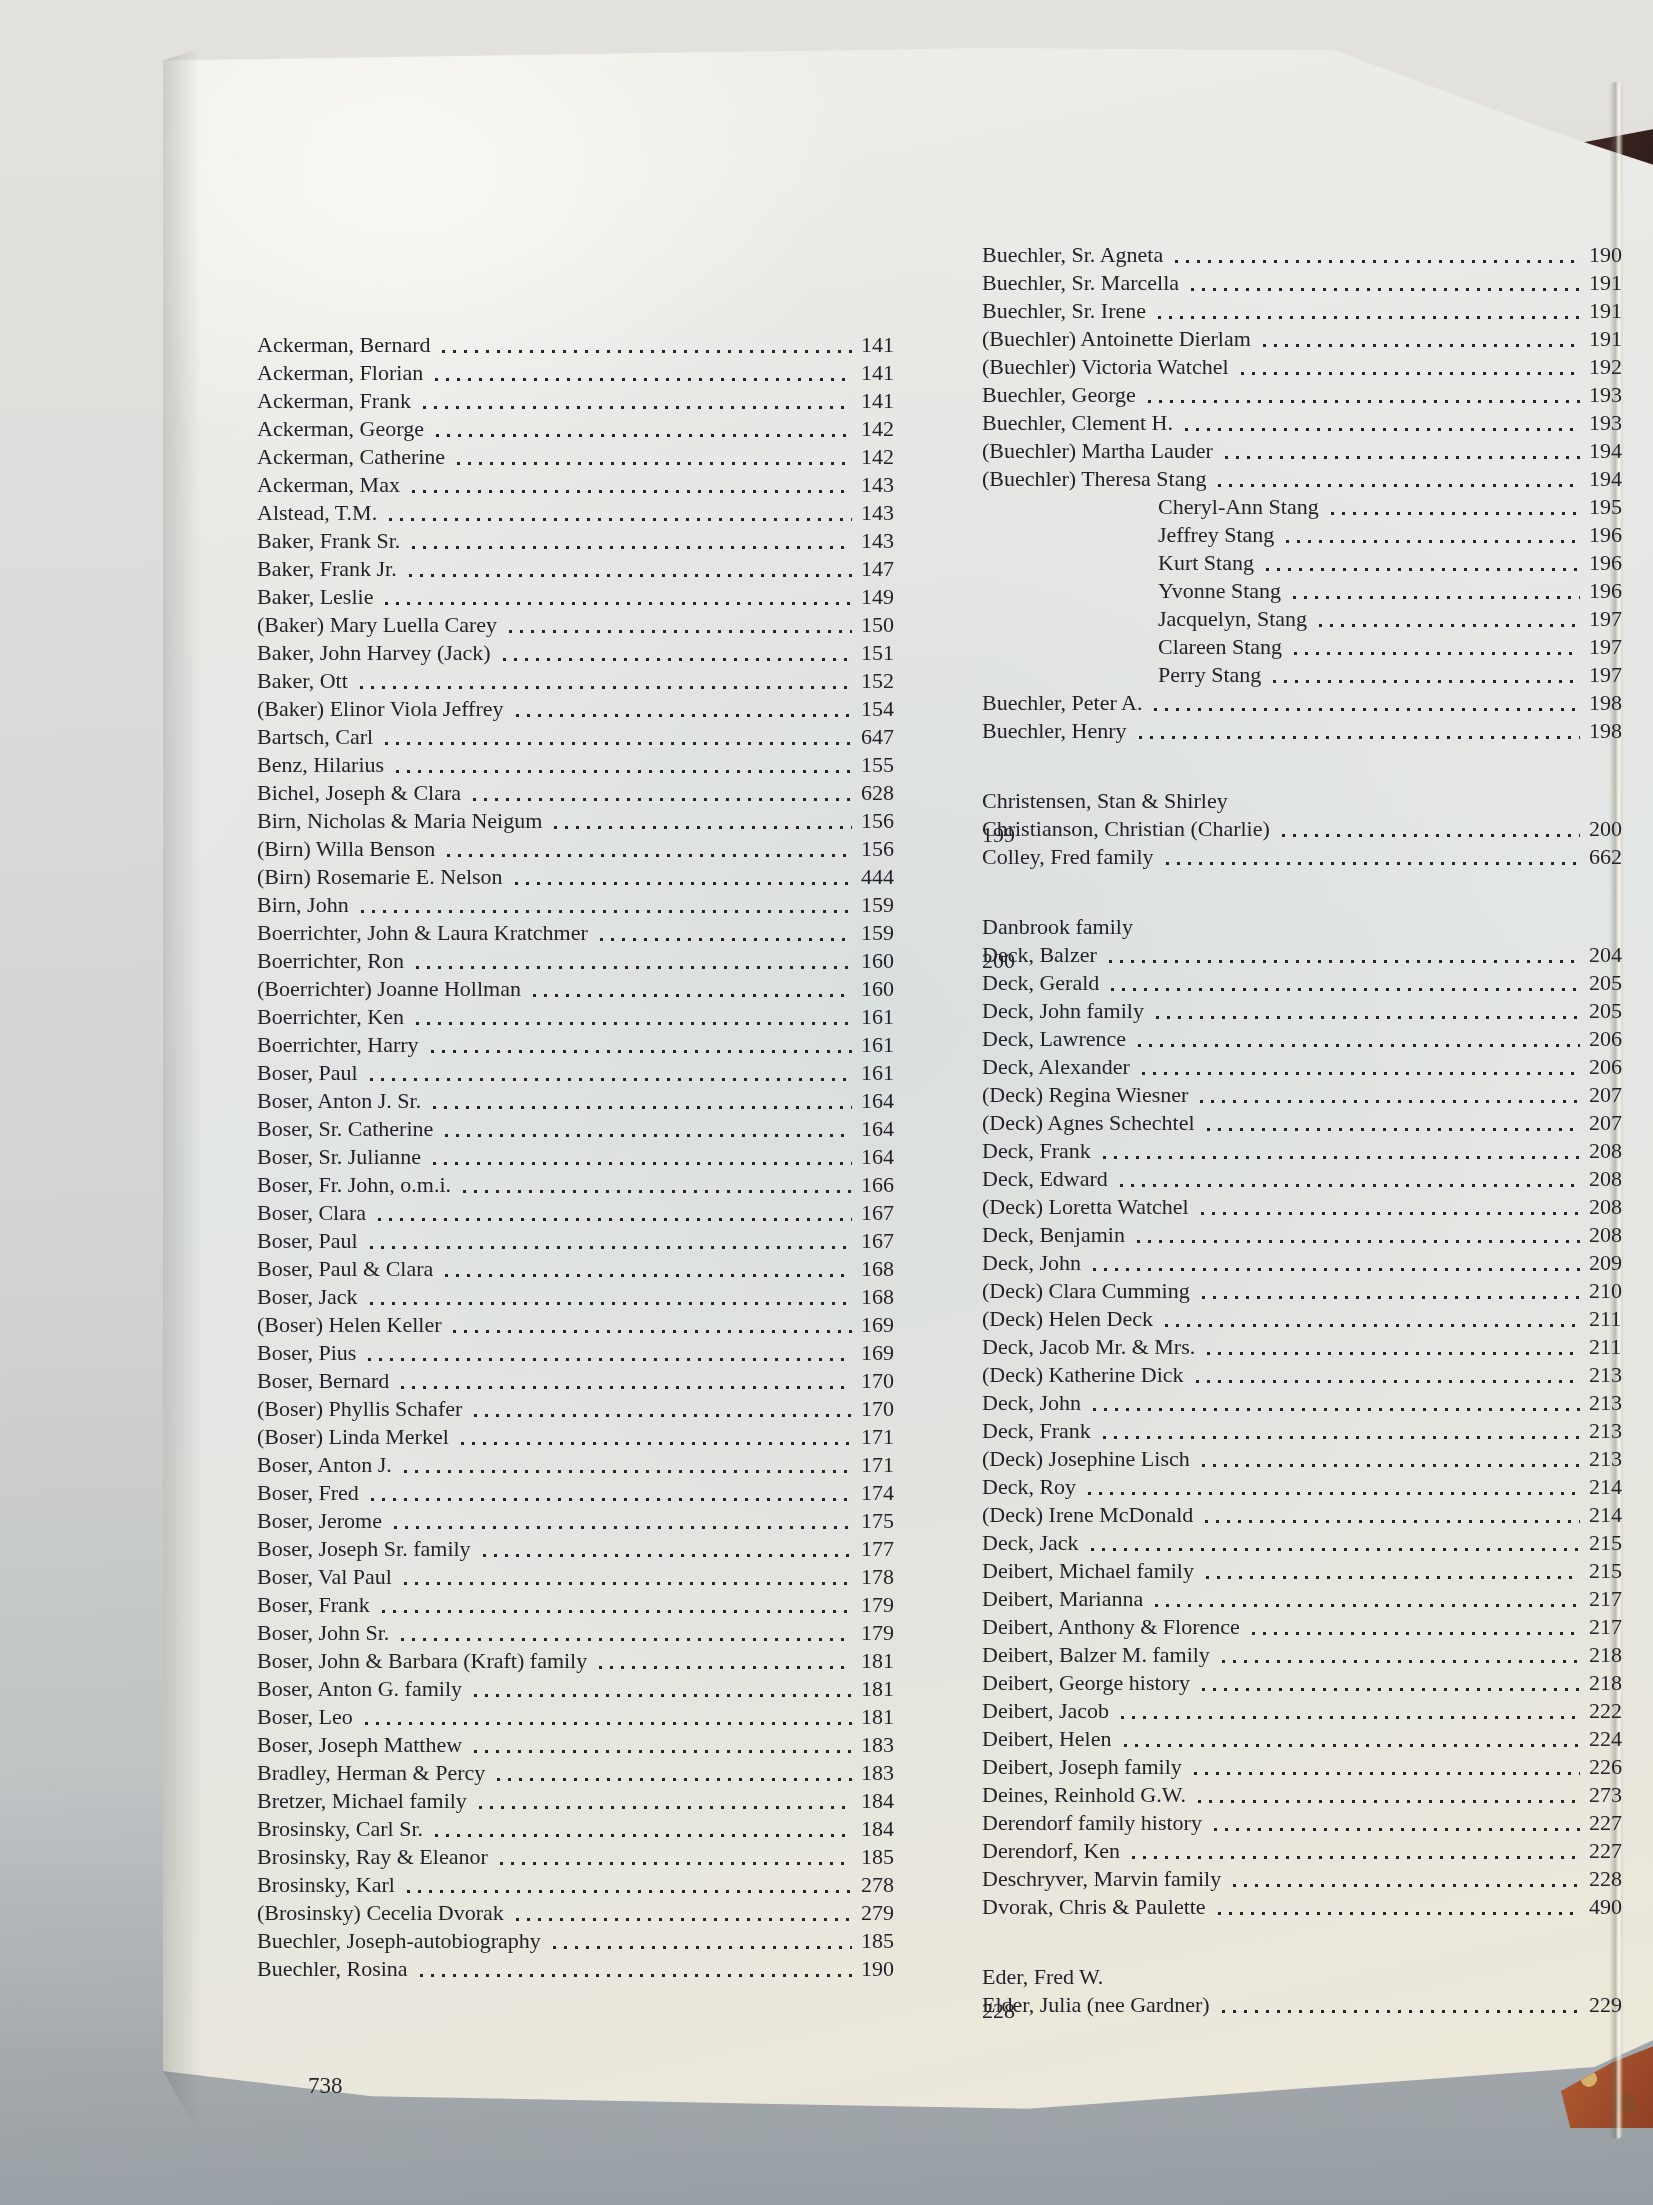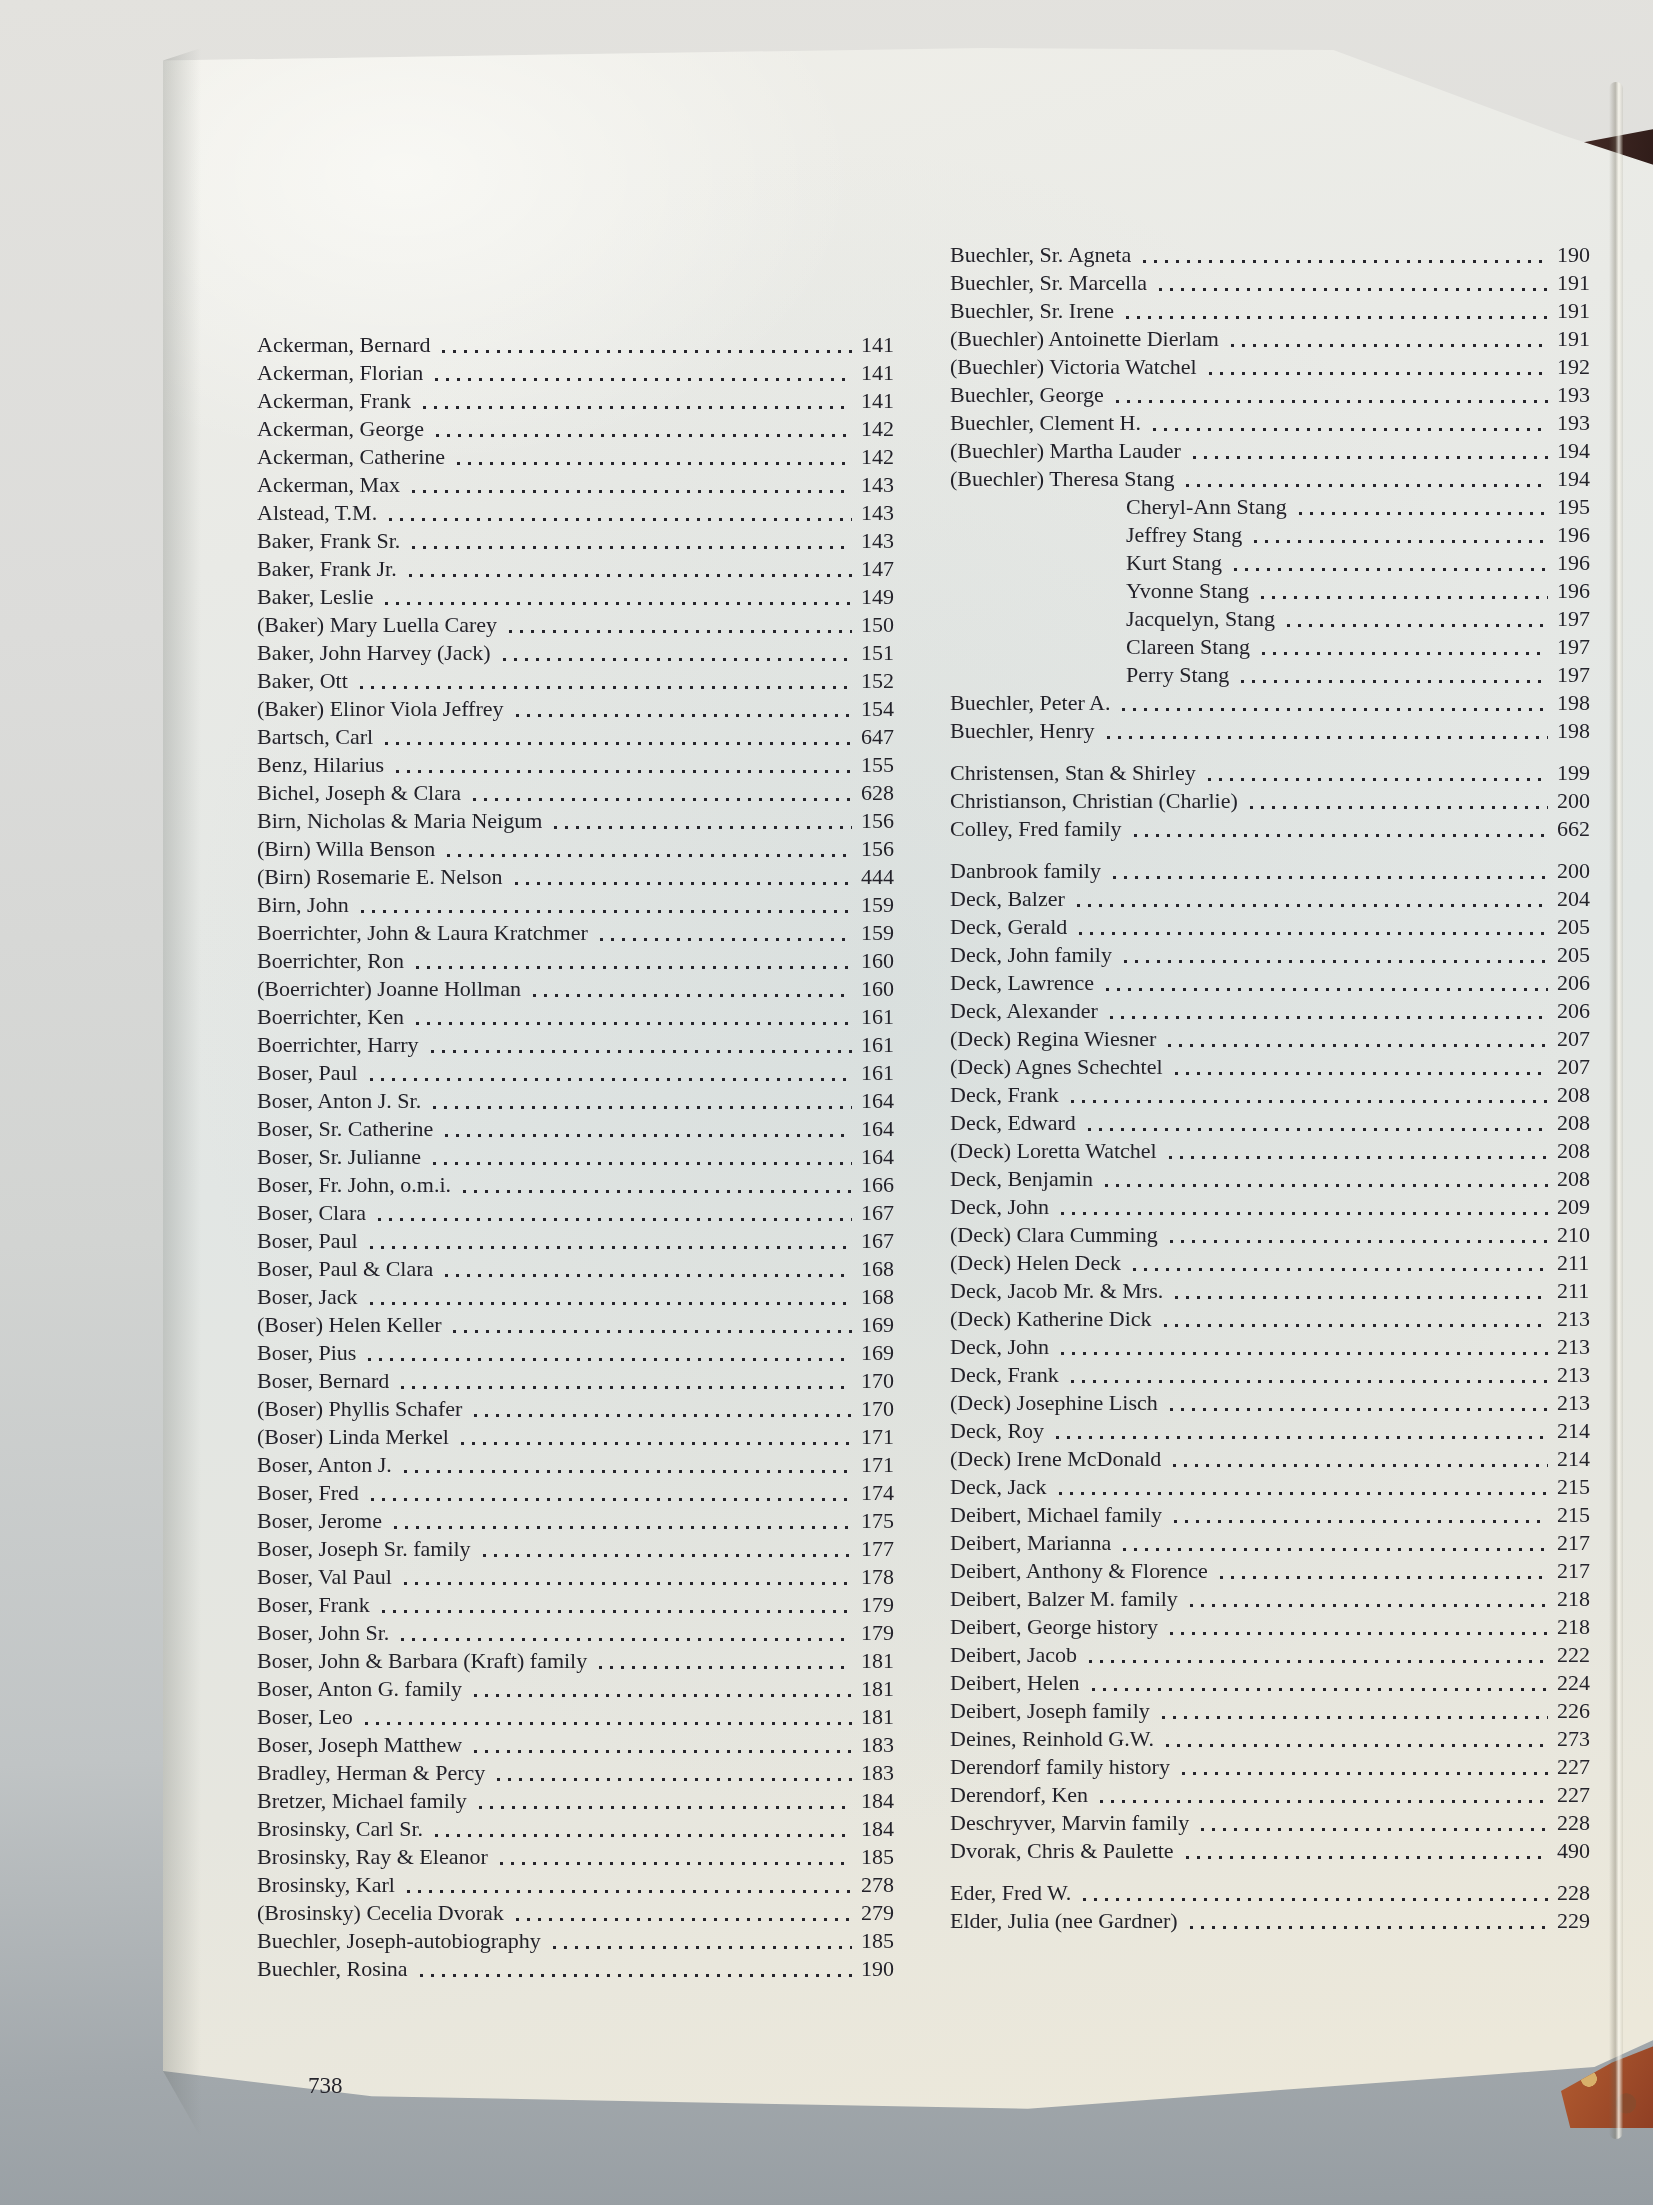--- a/index.html
+++ b/index.html
@@ -43,23 +43,23 @@
     clip-path:polygon(0 0.6%,100% 0,100% 100%,0 96.8%);
   }
   
   .content{position:absolute;left:163px;top:48px;right:0;height:2090px;color:#23222a;}
   .title{
     position:absolute;left:93px;top:220px;width:651px;text-align:center;
     font-size:26px;font-weight:bold;letter-spacing:0.5px;color:#18171d;white-space:nowrap;
   }
   .col{position:absolute;display:flex;flex-direction:column;}
   .col-left{left:94px;top:283px;width:651px;}
-  .col-right{left:787px;top:193px;width:654px;}
+  .col-right{left:819px;top:193px;width:654px;}
   .row{height:28px;display:flex;align-items:baseline;font-size:22px;line-height:28px;white-space:nowrap;}
-  .row.gap{margin-top:14px;}
+  .row.gap{margin-top:42px;flex-direction:column;}
   .row.indent{padding-left:176px;}
   .entry-name{flex:0 0 auto;}
   .dots{
     flex:1 1 auto;align-self:flex-end;height:4.9px;margin:0 8.8px 5.5px 11px;
     background-image:radial-gradient(circle at 2.5px 2.5px,#26252c 1.5px,rgba(0,0,0,0) 1.9px);
     background-size:11px 4.9px;background-repeat:repeat-x;
   }
   .pageno{flex:0 0 auto;min-width:47px;text-align:left;}
   .folio{position:absolute;left:97px;top:2025px;font-size:23px;color:#26252c;margin-left:48px;}
 </style>

